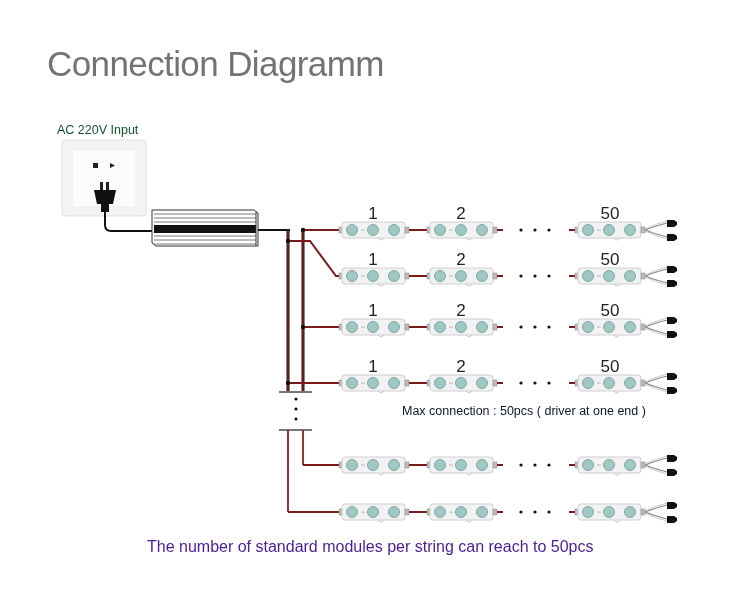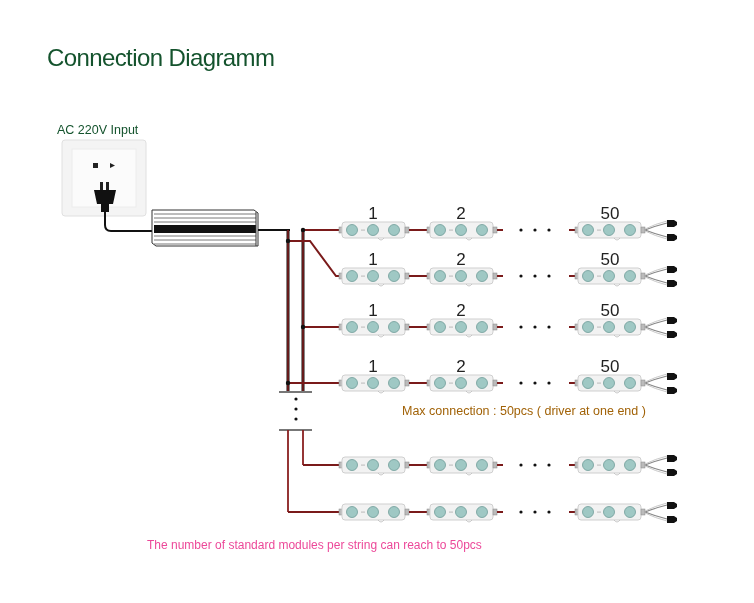--- a/index.html
+++ b/index.html
@@ -1,24 +1,24 @@
 <!DOCTYPE html>
 <html><head>
 <meta charset="utf-8">
 <style>
   html, body { margin:0; padding:0; background:#ffffff; }
   body { width:754px; height:603px; position:relative; overflow:hidden;
          font-family:"DejaVu Sans", sans-serif; color:#1a1a1a; }
-  .title { position:absolute; left:47px; top:44px; font-size:24px; font-weight:normal;
-           letter-spacing:-0.6px; color:#14532d; font-family:"Liberation Sans", sans-serif; }
+  .title { position:absolute; left:47px; top:44px; font-size:35px; font-weight:normal;
+           letter-spacing:-0.6px; color:#737373; font-family:"Liberation Sans", sans-serif; }
   .ac-label { position:absolute; left:57px; top:123px; font-size:12.5px; color:#14532d;
               font-family:"Liberation Sans", sans-serif; }
-  .note { position:absolute; left:402px; top:404px; font-size:12.5px; color:#a16207;
+  .note { position:absolute; left:402px; top:404px; font-size:12.5px; color:#0f172a;
           font-family:"Liberation Sans", sans-serif; }
-  .caption { position:absolute; left:147px; top:538px; font-size:12px; color:#ec4899;
+  .caption { position:absolute; left:147px; top:538px; font-size:16px; color:#4c1d95;
              font-family:"Liberation Sans", sans-serif; }
   svg.diagram { position:absolute; left:0; top:0; }
   .num { font-family:"Liberation Sans", sans-serif; font-size:17px; fill:#222; }
 </style>
 </head>
 <body>
 
 <div class="title">Connection Diagramm</div>
 <div class="ac-label">AC 220V Input</div>
 

